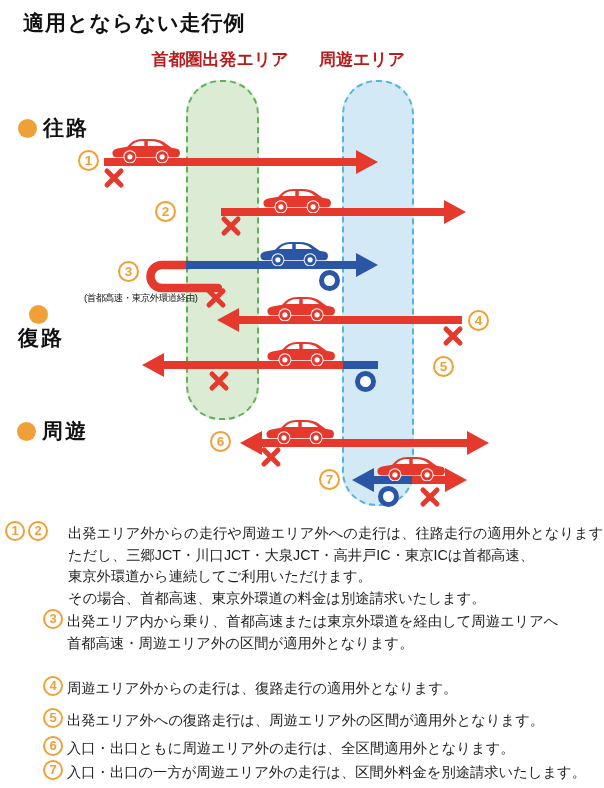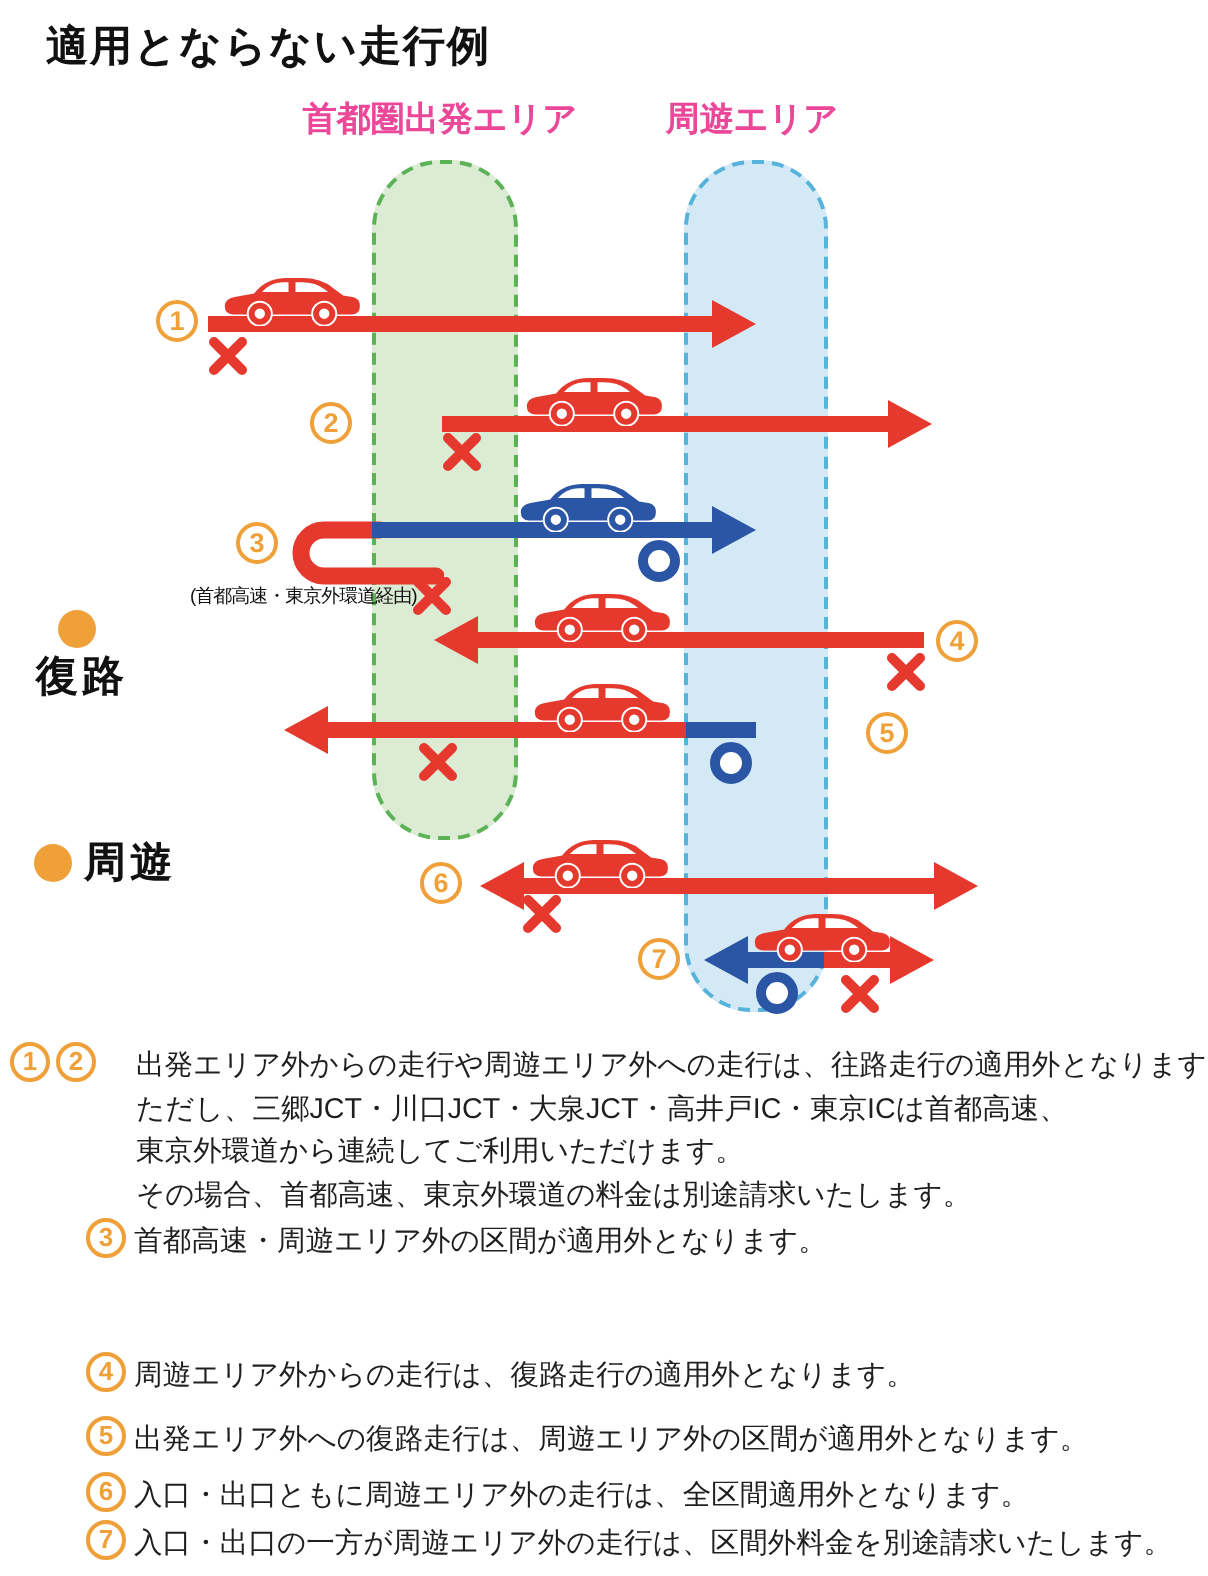--- a/index.html
+++ b/index.html
@@ -6,21 +6,21 @@
   .canvas{
     position:relative;width:604px;height:788px;background:#fff;overflow:hidden;
     font-family:"Liberation Sans","DejaVu Sans",sans-serif;color:#1f1f1f;
     --red:#E6392E;--blue:#2B55A5;--orange:#F0A038;
   }
   .abs{position:absolute;}
   .title{left:23px;top:9px;font-size:21px;font-weight:bold;letter-spacing:1px;color:#111;}
   .zone{position:absolute;top:80px;border-radius:34px;}
   .zone-green{left:186px;width:69px;height:336px;background:#DCEBD3;border:2px dashed #5CB356;}
   .zone-blue{left:342px;width:68px;height:422px;background:#D3E9F6;border:2px dashed #56B3DC;}
-  .zone-label{position:absolute;top:48px;width:170px;text-align:center;font-size:17px;font-weight:bold;color:#ec4899;}
+  .zone-label{position:absolute;top:48px;width:170px;text-align:center;font-size:17px;font-weight:bold;color:#b91c1c;}
   .sec{position:absolute;display:flex;align-items:center;}
   .sec-dot{width:19px;height:19px;border-radius:50%;background:var(--orange);margin-right:6px;}
   .sec-label{font-size:21px;font-weight:bold;letter-spacing:2px;color:#111;}
   .shaft{position:absolute;height:8px;background:var(--red);}
   .shaft.blue{background:var(--blue);}
   .head-r{position:absolute;width:0;height:0;border-top:12px solid transparent;border-bottom:12px solid transparent;border-left:22px solid var(--red);}
   .head-l{position:absolute;width:0;height:0;border-top:12px solid transparent;border-bottom:12px solid transparent;border-right:22px solid var(--red);}
   .head-r.blue{border-left-color:var(--blue);}
   .head-l.blue{border-right-color:var(--blue);}
   .car{position:absolute;width:70px;height:27px;}
@@ -55,25 +55,29 @@
       <path d="M4,4 L18,18 M18,4 L4,18" stroke="currentColor" stroke-width="5" stroke-linecap="round" fill="none"></path>
     </g>
   </defs>
 </svg>
 
 <div class="canvas">
 
   <div class="abs title">適用とならない走行例</div>
 
   <div class="zone-label" style="left:135px;">首都圏出発エリア</div>
-  <div class="zone-label" style="left:291px;">周遊エリア</div>
+  <div class="zone-label" style="left:277px;">周遊エリア</div>
 
   <div class="zone zone-green"></div>
   <div class="zone zone-blue"></div>
 
+  <div class="sec" style="left:18px;top:114px;">
+    <span class="sec-dot"></span>
+    <span class="sec-label">往路</span>
+  </div>
   <div class="sec" style="left:18px;top:305px;flex-direction:column;">
     <span class="sec-dot"></span>
     <span class="sec-label">復路</span>
   </div>
   <div class="sec" style="left:17px;top:393px;margin-top:24px;">
     <span class="sec-dot"></span>
     <span class="sec-label">周遊</span>
   </div>
 
   <div class="cnum" style="left:78px;top:150px;">1</div>
@@ -99,21 +103,21 @@
   <div class="cnum" style="left:118px;top:261px;">3</div>
   <svg class="uturn abs" style="left:146px;top:259px;" width="76" height="36" viewBox="0 0 76 36">
     <path d="M 44,6 H 16 A 11.5,11.5 0 0 0 16,29 H 72" fill="none" stroke="currentColor" stroke-width="8.5" stroke-linecap="round"></path>
   </svg>
   <div class="shaft blue" style="left:186px;top:261px;width:170px;"></div>
   <div class="head-r blue" style="left:356px;top:253px;"></div>
   <svg class="car blue" style="left:259px;top:239px;" viewBox="0 0 100 38">
       <use href="#car-shape"></use>
     </svg>
   <div class="ring" style="left:319px;top:270px;"></div>
-  <div class="unote" style="left:95px;top:292px;">(首都高速・東京外環道経由)</div>
+  <div class="unote" style="left:84px;top:292px;">(首都高速・東京外環道経由)</div>
   <svg class="xmark" style="left:205px;top:287px;" viewBox="0 0 22 22">
       <use href="#x-shape"></use>
     </svg>
 
   <div class="head-l" style="left:217px;top:308px;"></div>
   <div class="shaft" style="left:239px;top:316px;width:223px;"></div>
   <svg class="car red" style="left:266px;top:294px;" viewBox="0 0 100 38">
       <use href="#car-shape"></use>
     </svg>
   <div class="cnum" style="left:468px;top:310px;">4</div>
@@ -164,20 +168,21 @@
       <div>出発エリア外からの走行や周遊エリア外への走行は、往路走行の適用外となります。</div>
       <div>ただし、三郷JCT・川口JCT・大泉JCT・高井戸IC・東京ICは首都高速、</div>
       <div>東京外環道から連続してご利用いただけます。</div>
       <div>その場合、首都高速、東京外環道の料金は別途請求いたします。</div>
     </div>
   </div>
 
   <div class="f-item" style="top:609px;">
     <span class="fnum" style="left:43px;">3</span>
     <div class="ftext" style="left:67px;">
+      <div>出発エリア内から乗り、首都高速または東京外環道を経由して周遊エリアへ</div>
       <div>首都高速・周遊エリア外の区間が適用外となります。</div>
     </div>
   </div>
 
   <div class="f-item" style="top:676px;">
     <span class="fnum" style="left:43px;">4</span>
     <div class="ftext" style="left:67px;">
       <div>周遊エリア外からの走行は、復路走行の適用外となります。</div>
     </div>
   </div>

